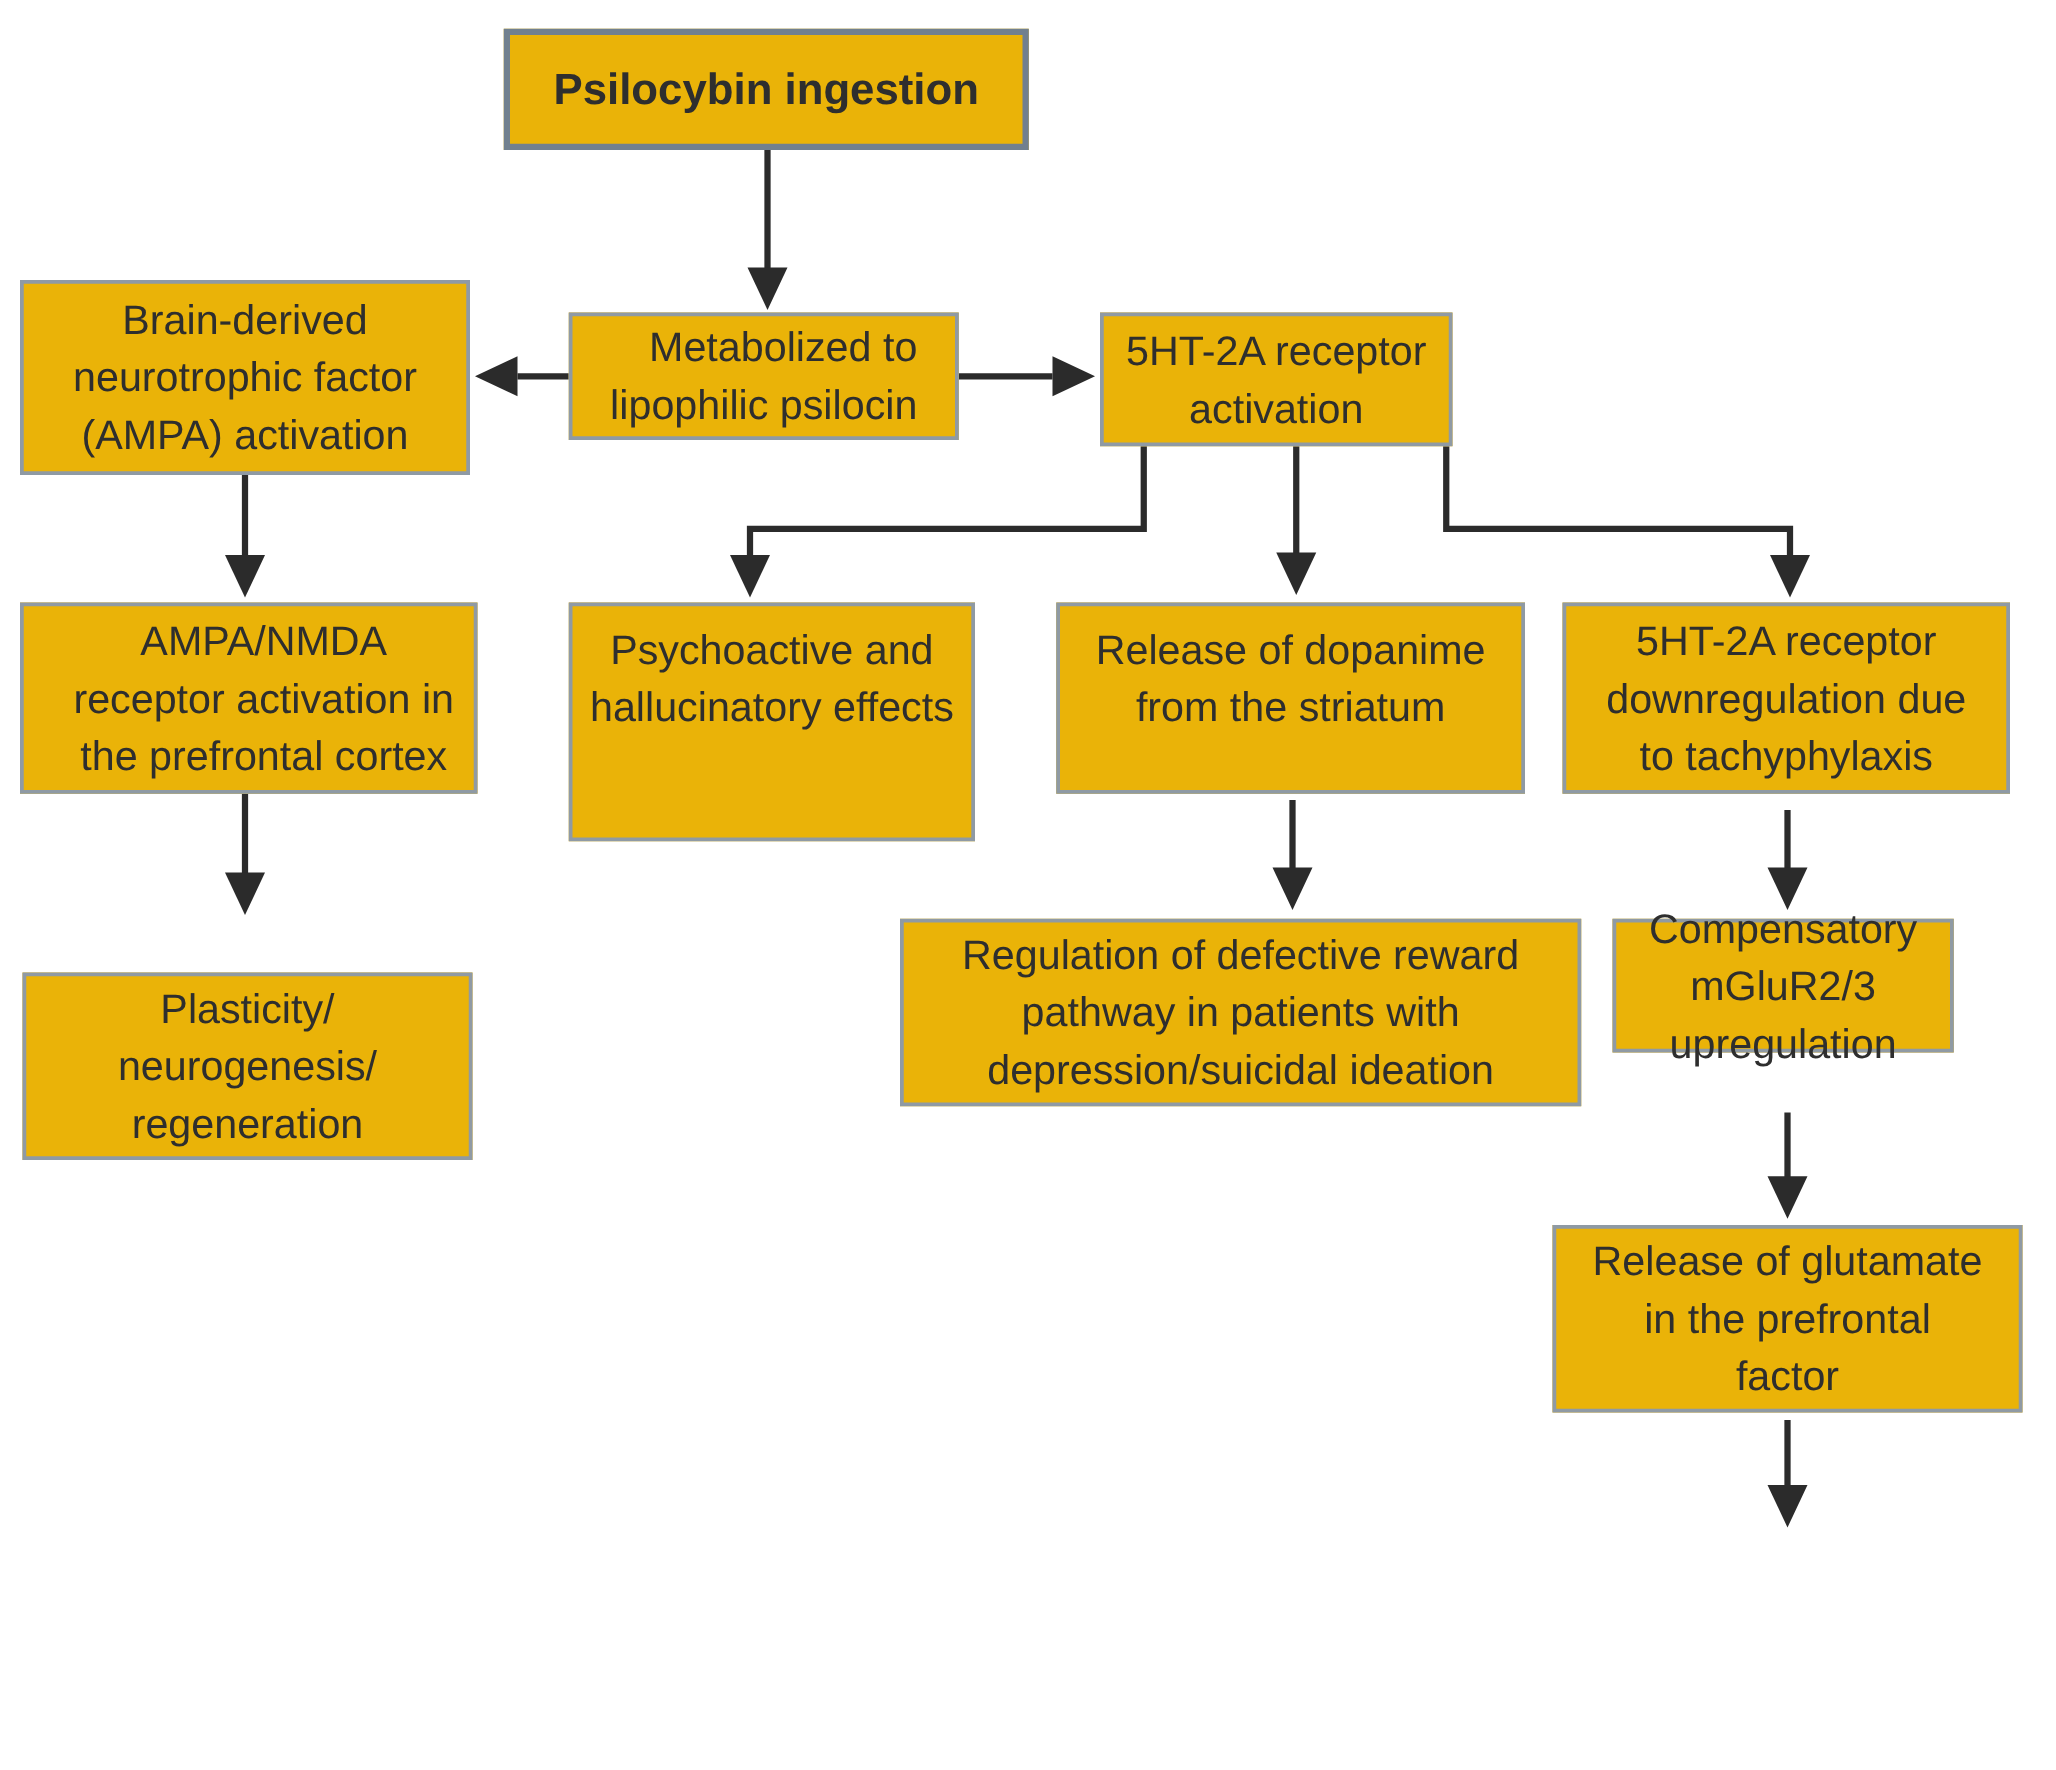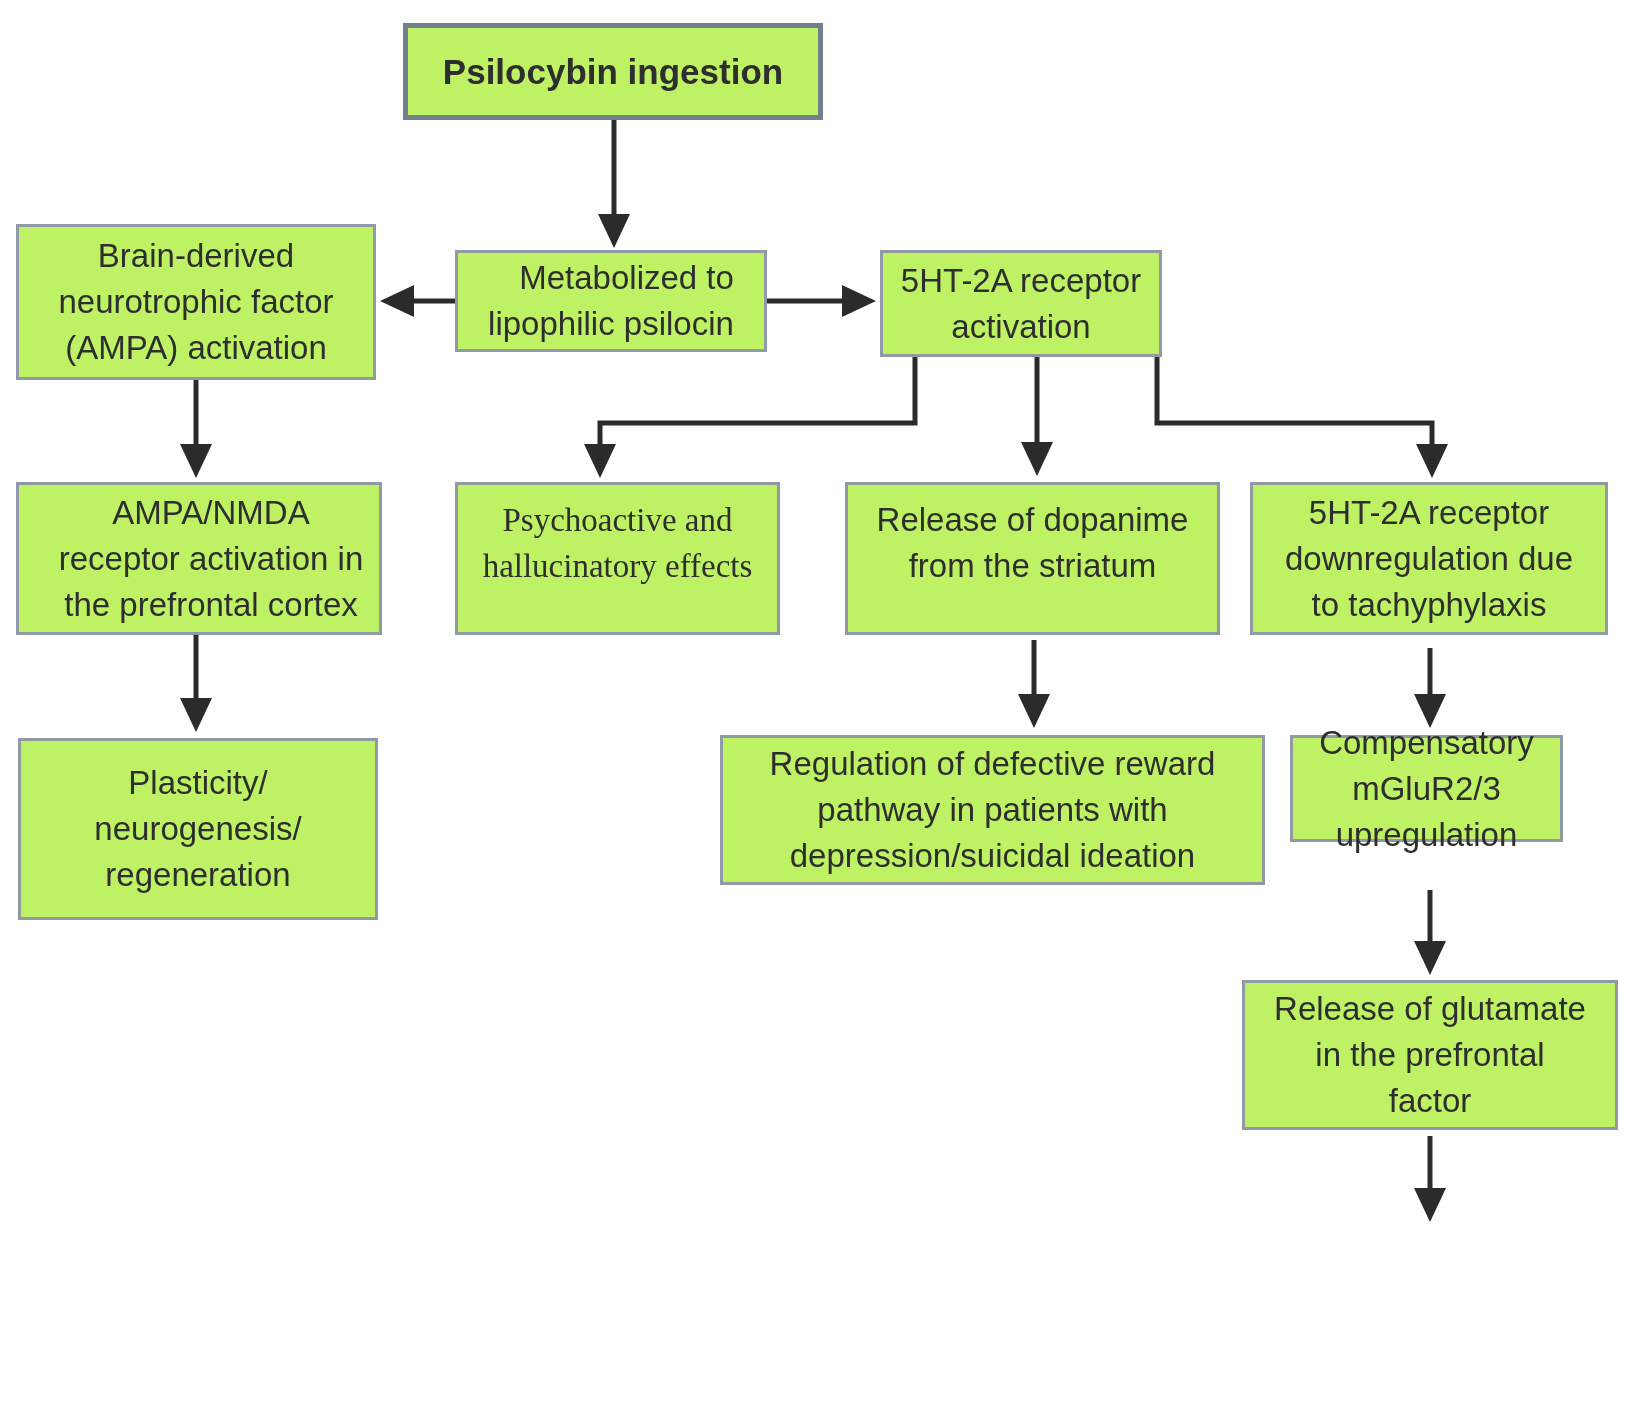--- a/index.html
+++ b/index.html
@@ -8,21 +8,21 @@
     width:1645px;height:1416px;
     background:#ffffff;
     font-family:"Liberation Sans", sans-serif;
     color:#2e2e2e;
     overflow:hidden;
   }
   .arrow-layer{position:absolute;left:0;top:0;width:1645px;height:1416px;}
   .node{
     position:absolute;
     box-sizing:border-box;
-    background:#bef264;
+    background:#eab308;
     border:3px solid #8f9aa4;
     display:flex;
     align-items:center;
     justify-content:center;
     text-align:center;
     font-size:33px;
     line-height:46px;
   }
   .node .label{white-space:pre-line;padding:0 8px;}
   .node.top-align{align-items:flex-start;}
@@ -31,24 +31,24 @@
     border:5px solid #71808f;
     font-weight:bold;
     font-size:35px;
   }
   
   #n-psilocybin  {left:403px;  top:23px;   width:420px; height:97px;}
   #n-bdnf        {left:16px;   top:224px;  width:360px; height:156px;}
   #n-metabolized {left:455px;  top:250px;  width:312px; height:102px;text-align:right;}
   #n-activation  {left:880px;  top:250px;  width:282px; height:107px;}
   #n-ampa        {left:16px;   top:482px;  width:366px; height:153px;padding-left:24px;}
-  #n-psychoactive{left:455px;  top:482px;  width:325px; height:153px;font-family:Liberation Serif, serif;}
+  #n-psychoactive{left:455px;  top:482px;  width:325px; height:191px;}
   #n-dopamine    {left:845px;  top:482px;  width:375px; height:153px;}
   #n-downreg     {left:1250px; top:482px;  width:358px; height:153px;}
-  #n-plasticity  {left:18px;   top:738px;  width:360px; height:182px;}
+  #n-plasticity  {left:18px;   top:778px;  width:360px; height:150px;}
   #n-regulation  {left:720px;  top:735px;  width:545px; height:150px;}
   #n-compensatory{left:1290px; top:735px;  width:273px; height:107px;}
   #n-glutamate   {left:1242px; top:980px;  width:376px; height:150px;}
   #n-mediation   {left:1242px; top:1228px; width:378px; height:152px;}
 
   .shaft{stroke:#2b2b2b;stroke-width:5;fill:none;stroke-linejoin:miter;}
   .head{fill:#2b2b2b;stroke:none;}
 </style>
 </head>
 <body>

